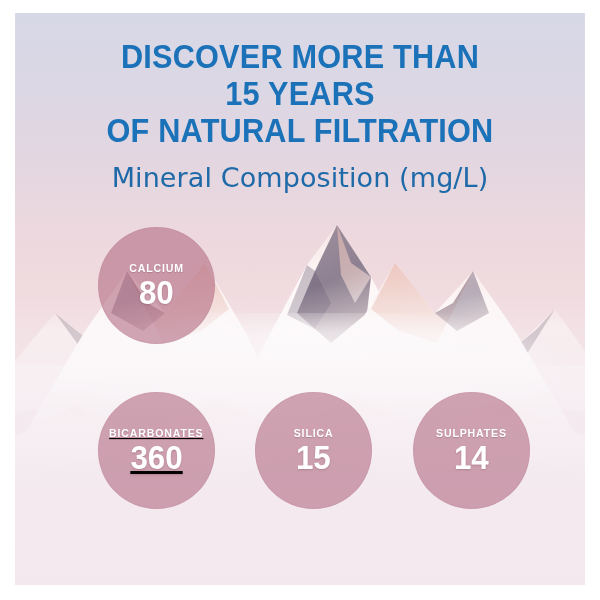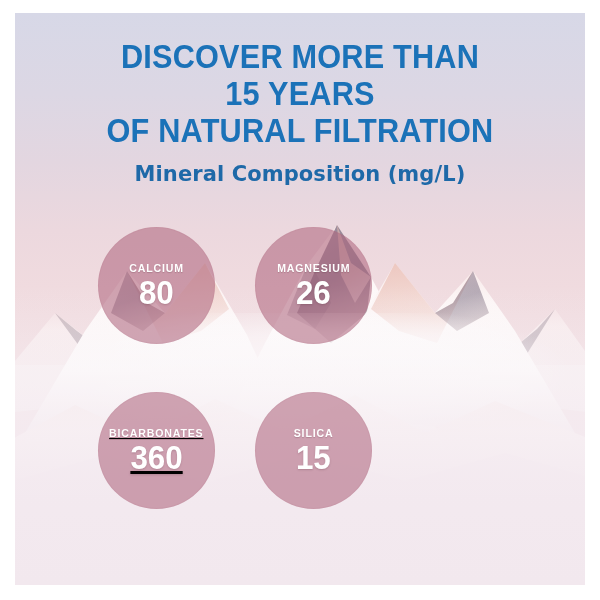--- a/index.html
+++ b/index.html
@@ -41,21 +41,21 @@
   h1{
     margin:0;color:#1b72b8;
     font-family:"Liberation Sans Narrow","Liberation Sans",sans-serif;
     font-weight:700;font-size:33px;line-height:37px;letter-spacing:.2px;
     transform:scaleX(.93);transform-origin:center;
   }
   h1 .l2{font-size:33px;}
   .subtitle{
     margin:13px 0 0 0;color:#1e69a8;
     font-family:"DejaVu Sans","Liberation Sans",sans-serif;
-    font-weight:700;font-size:21px;letter-spacing:.1px;
+    font-weight:400;font-size:27px;letter-spacing:.1px;
   }
 
   
   .bubbles{position:absolute;left:0;top:0;width:600px;height:600px;margin-left:17px;}
   .bubble{
     position:absolute;width:117px;height:117px;border-radius:50%;
     display:flex;flex-direction:column;align-items:center;justify-content:center;
     background:rgba(176,104,128,.58);
     box-shadow:inset 0 0 0 1px rgba(176,104,128,.10);
   }
@@ -155,31 +155,31 @@
     <p class="subtitle">Mineral Composition (mg/L)</p>
   </div>
 
   <div class="bubbles">
 
     <div class="bubble b0">
       <span class="lbl">CALCIUM</span>
       <span class="val">80</span>
     </div>
 
-    <div class="bubble b1">
-      <span class="lbl">MAGNESIUM</span>
-      <span class="val">26</span>
-    </div>
 
 
     <div class="bubble b3">
       <span class="lbl">BICARBONATES</span>
       <span class="val">360</span>
     </div>
 
     <div class="bubble b4">
       <span class="lbl">SILICA</span>
       <span class="val">15</span>
     </div>
 
+    <div class="bubble b5">
+      <span class="lbl">SULPHATES</span>
+      <span class="val">14</span>
+    </div>
 
   </div>
 </div>
 
 </body></html>

